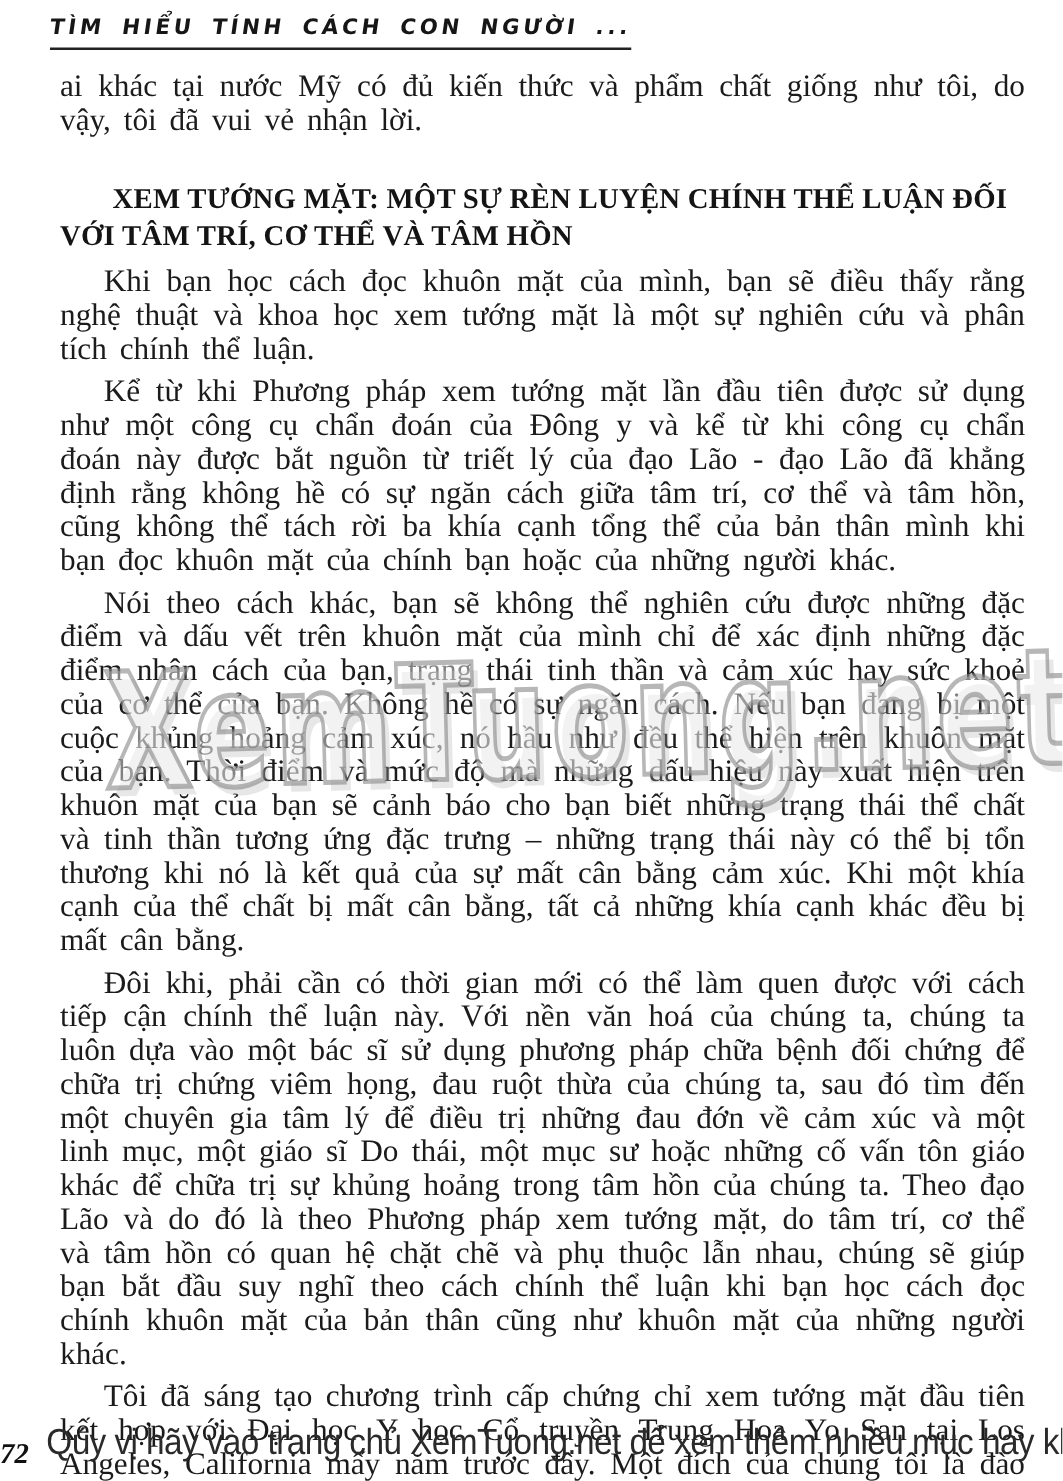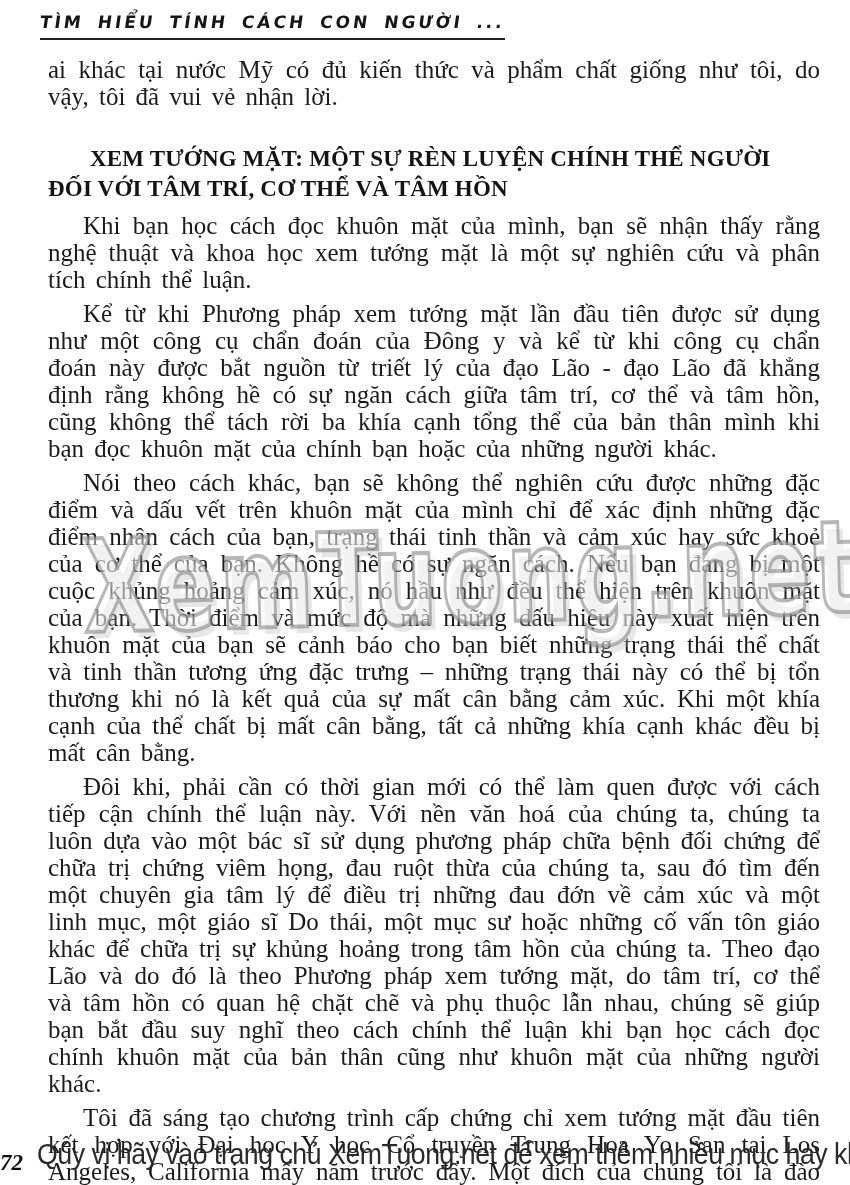--- a/index.html
+++ b/index.html
@@ -130,23 +130,23 @@
 
   <div class="hand-header">
     <span class="hand-header-inner">
       <span class="hand-header-text">TÌM HIỂU TÍNH CÁCH CON NGƯỜI ...</span>
     </span>
   </div>
 
   <div class="content">
     <p class="para no-indent">ai khác tại nước Mỹ có đủ kiến thức và phẩm chất giống như tôi, do vậy, tôi đã vui vẻ nhận lời.</p>
 
-    <h2 class="section-heading">XEM TƯỚNG MẶT: MỘT SỰ RÈN LUYỆN CHÍNH THỂ NGƯỜI ĐỐI VỚI TÂM TRÍ, CƠ THỂ VÀ TÂM HỒN</h2>
+    <h2 class="section-heading">XEM TƯỚNG MẶT: MỘT SỰ RÈN LUYỆN CHÍNH THỂ LUẬN ĐỐI VỚI TÂM TRÍ, CƠ THỂ VÀ TÂM HỒN</h2>
 
-    <p class="para">Khi bạn học cách đọc khuôn mặt của mình, bạn sẽ nhận thấy rằng nghệ thuật và khoa học xem tướng mặt là một sự nghiên cứu và phân tích chính thể luận.</p>
+    <p class="para">Khi bạn học cách đọc khuôn mặt của mình, bạn sẽ điều thấy rằng nghệ thuật và khoa học xem tướng mặt là một sự nghiên cứu và phân tích chính thể luận.</p>
     <p class="para">Kể từ khi Phương pháp xem tướng mặt lần đầu tiên được sử dụng như một công cụ chẩn đoán của Đông y và kể từ khi công cụ chẩn đoán này được bắt nguồn từ triết lý của đạo Lão - đạo Lão đã khẳng định rằng không hề có sự ngăn cách giữa tâm trí, cơ thể và tâm hồn, cũng không thể tách rời ba khía cạnh tổng thể của bản thân mình khi bạn đọc khuôn mặt của chính bạn hoặc của những người khác.</p>
     <p class="para">Nói theo cách khác, bạn sẽ không thể nghiên cứu được những đặc điểm và dấu vết trên khuôn mặt của mình chỉ để xác định những đặc điểm nhân cách của bạn, trạng thái tinh thần và cảm xúc hay sức khoẻ của cơ thể của bạn. Không hề có sự ngăn cách. Nếu bạn đang bị một cuộc khủng hoảng cảm xúc, nó hầu như đều thể hiện trên khuôn mặt của bạn. Thời điểm và mức độ mà những dấu hiệu này xuất hiện trên khuôn mặt của bạn sẽ cảnh báo cho bạn biết những trạng thái thể chất và tinh thần tương ứng đặc trưng – những trạng thái này có thể bị tổn thương khi nó là kết quả của sự mất cân bằng cảm xúc. Khi một khía cạnh của thể chất bị mất cân bằng, tất cả những khía cạnh khác đều bị mất cân bằng.</p>
     <p class="para">Đôi khi, phải cần có thời gian mới có thể làm quen được với cách tiếp cận chính thể luận này. Với nền văn hoá của chúng ta, chúng ta luôn dựa vào một bác sĩ sử dụng phương pháp chữa bệnh đối chứng để chữa trị chứng viêm họng, đau ruột thừa của chúng ta, sau đó tìm đến một chuyên gia tâm lý để điều trị những đau đớn về cảm xúc và một linh mục, một giáo sĩ Do thái, một mục sư hoặc những cố vấn tôn giáo khác để chữa trị sự khủng hoảng trong tâm hồn của chúng ta. Theo đạo Lão và do đó là theo Phương pháp xem tướng mặt, do tâm trí, cơ thể và tâm hồn có quan hệ chặt chẽ và phụ thuộc lẫn nhau, chúng sẽ giúp bạn bắt đầu suy nghĩ theo cách chính thể luận khi bạn học cách đọc chính khuôn mặt của bản thân cũng như khuôn mặt của những người khác.</p>
     <p class="para">Tôi đã sáng tạo chương trình cấp chứng chỉ xem tướng mặt đầu tiên kết hợp với Đại học Y học Cổ truyền Trung Hoa Yo San tại Los Angeles, California mấy năm trước đây. Một đích của chúng tôi là đào tạo những sinh viên biết sử dụng thuật xem tướng mặt như một công cụ chẩn đoán quyết định đối với nghề y của họ. Nằm</p>
   </div>
 
   <div class="watermark">XemTuong.net</div>
 
   <div class="page-number">72</div>
 

